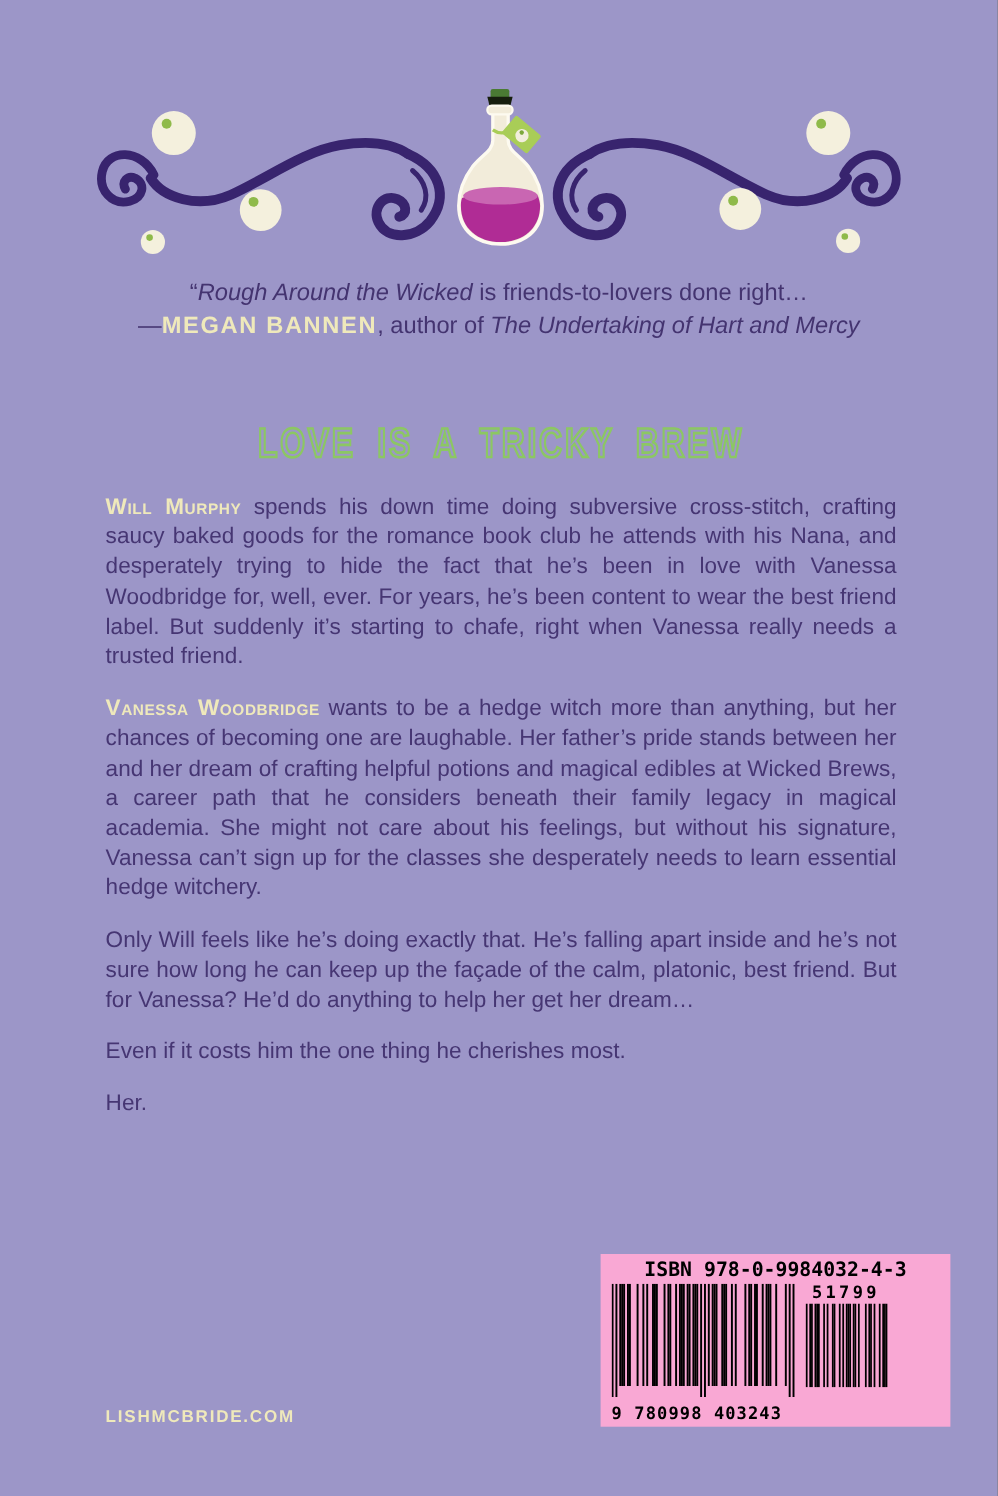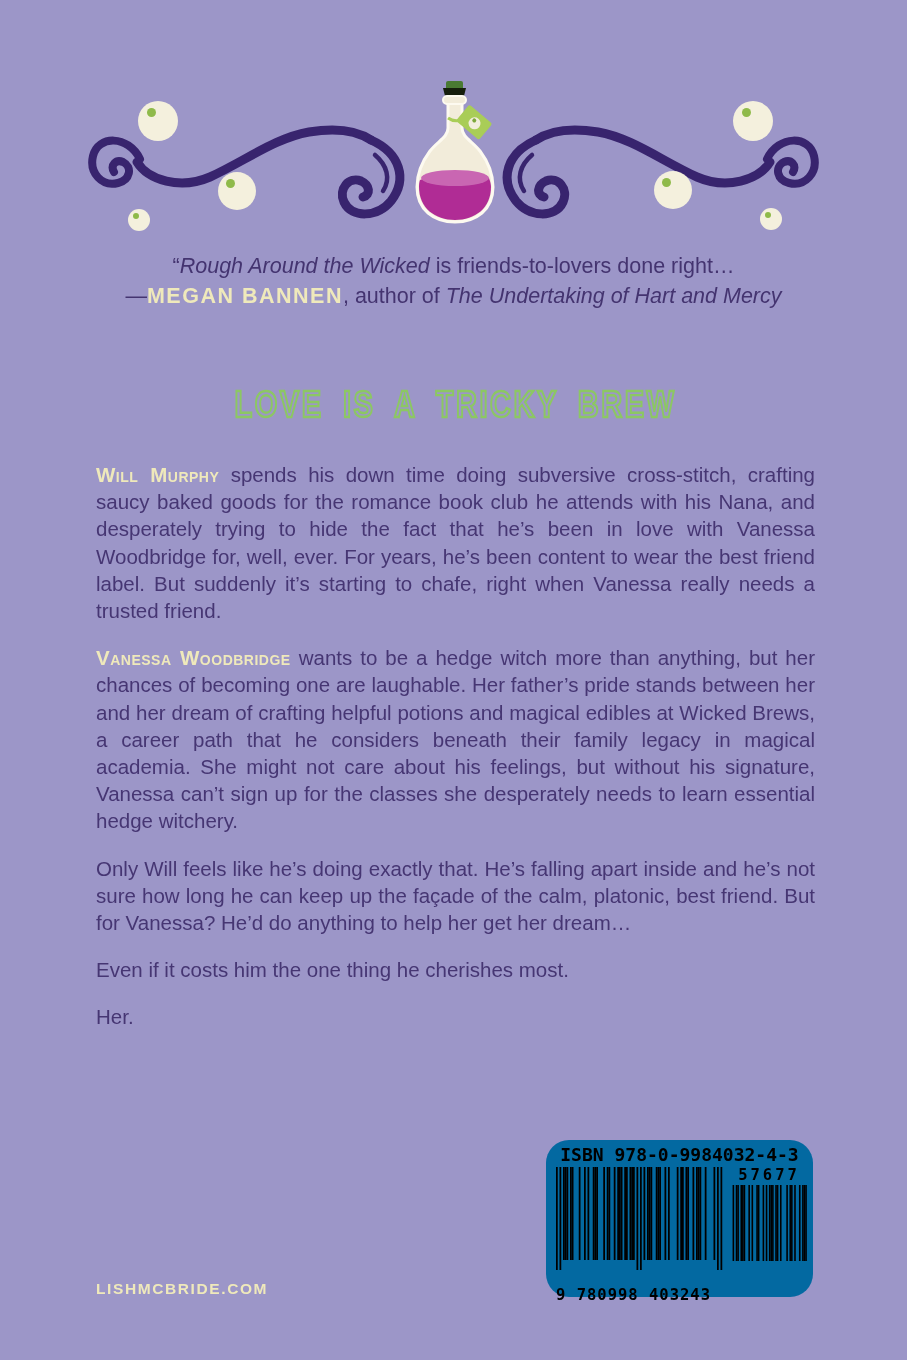--- a/index.html
+++ b/index.html
@@ -32,48 +32,47 @@
     display:inline-block; font-weight:bold; font-size:29px;
     letter-spacing:2.5px; word-spacing:9px;
     color:transparent; -webkit-text-stroke:1.9px #8cc763;
     transform:scaleY(1.3); transform-origin:center;
   }
   @supports not (-webkit-text-stroke: 1px #000){
     .tagline span{color:#8cc763;}
   }
   
   .body-copy{
-    position:absolute; left:96px; top:461px; width:719px;
+    position:absolute; left:96px; top:447px; width:719px;
     color:#463673; font-size:20.5px; line-height:27.2px;
     text-align:justify;
   }
   .body-copy p{margin:0 0 20px 0;}
   .lead{
     font-variant:small-caps; font-weight:bold; color:#efe9bb;
     letter-spacing:0.5px;
   }
   .no-justify{text-align:left;}
   .her{}
   
   .barcode-box{
-    position:absolute; left:546px; top:1140px; width:267px; height:157px;
-    background:#0369a1; box-sizing:border-box; padding:5px 10px 0 10px;
+    position:absolute; left:546px; top:1140px; width:318px; height:157px;
+    background:#f9a8d4; box-sizing:border-box; padding:5px 10px 0 10px;
     color:#000;
-    border-radius:23px;
   }
   .isbn-line{
     font-family:"DejaVu Sans Mono", monospace; font-weight:bold;
     font-size:18px; text-align:center; white-space:nowrap; line-height:20px;
   }
   .bars-row{display:flex; align-items:flex-start; margin-top:2px;}
   .main-col{width:167px;}
   .addon-col{width:76px; margin-left:8px;}
   .main-digits{
     font-family:"DejaVu Sans Mono", monospace; font-weight:bold;
-    font-size:15.5px; letter-spacing:1px; margin-top:11px; white-space:nowrap;
+    font-size:15.5px; letter-spacing:1px; margin-top:0px; white-space:nowrap;
   }
   .addon-digits{
     font-family:"DejaVu Sans Mono", monospace; font-weight:bold;
     font-size:15.5px; letter-spacing:3px; text-align:center; height:16px;
     line-height:16px; white-space:nowrap;
   }
   
   .site{
     position:absolute; left:96px; top:1280px;
     color:#efe9bb; font-weight:bold; font-size:15.5px; letter-spacing:1.6px;
@@ -203,21 +202,21 @@
             <rect x="141.75" y="0" width="1.75" height="93" fill="#000"></rect>
             <rect x="143.50" y="0" width="1.75" height="93" fill="#000"></rect>
             <rect x="148.75" y="0" width="1.75" height="93" fill="#000"></rect>
             <rect x="157.50" y="0" width="1.75" height="93" fill="#000"></rect>
             <rect x="161.00" y="0" width="1.75" height="103" fill="#000"></rect>
             <rect x="164.50" y="0" width="1.75" height="103" fill="#000"></rect>
           </svg>
         <div class="main-digits">9 780998 403243</div>
       </div>
       <div class="addon-col">
-        <div class="addon-digits">57677</div>
+        <div class="addon-digits">51799</div>
         <svg id="addon-bars" width="76" height="78" viewBox="0 0 76 78" style="margin-top:2px;">
             <rect x="1.58" y="0" width="1.58" height="76" fill="#000"></rect>
             <rect x="4.74" y="0" width="1.58" height="76" fill="#000"></rect>
             <rect x="6.32" y="0" width="1.58" height="76" fill="#000"></rect>
             <rect x="9.48" y="0" width="1.58" height="76" fill="#000"></rect>
             <rect x="11.06" y="0" width="1.58" height="76" fill="#000"></rect>
             <rect x="12.64" y="0" width="1.58" height="76" fill="#000"></rect>
             <rect x="17.38" y="0" width="1.58" height="76" fill="#000"></rect>
             <rect x="20.54" y="0" width="1.58" height="76" fill="#000"></rect>
             <rect x="25.28" y="0" width="1.58" height="76" fill="#000"></rect>

